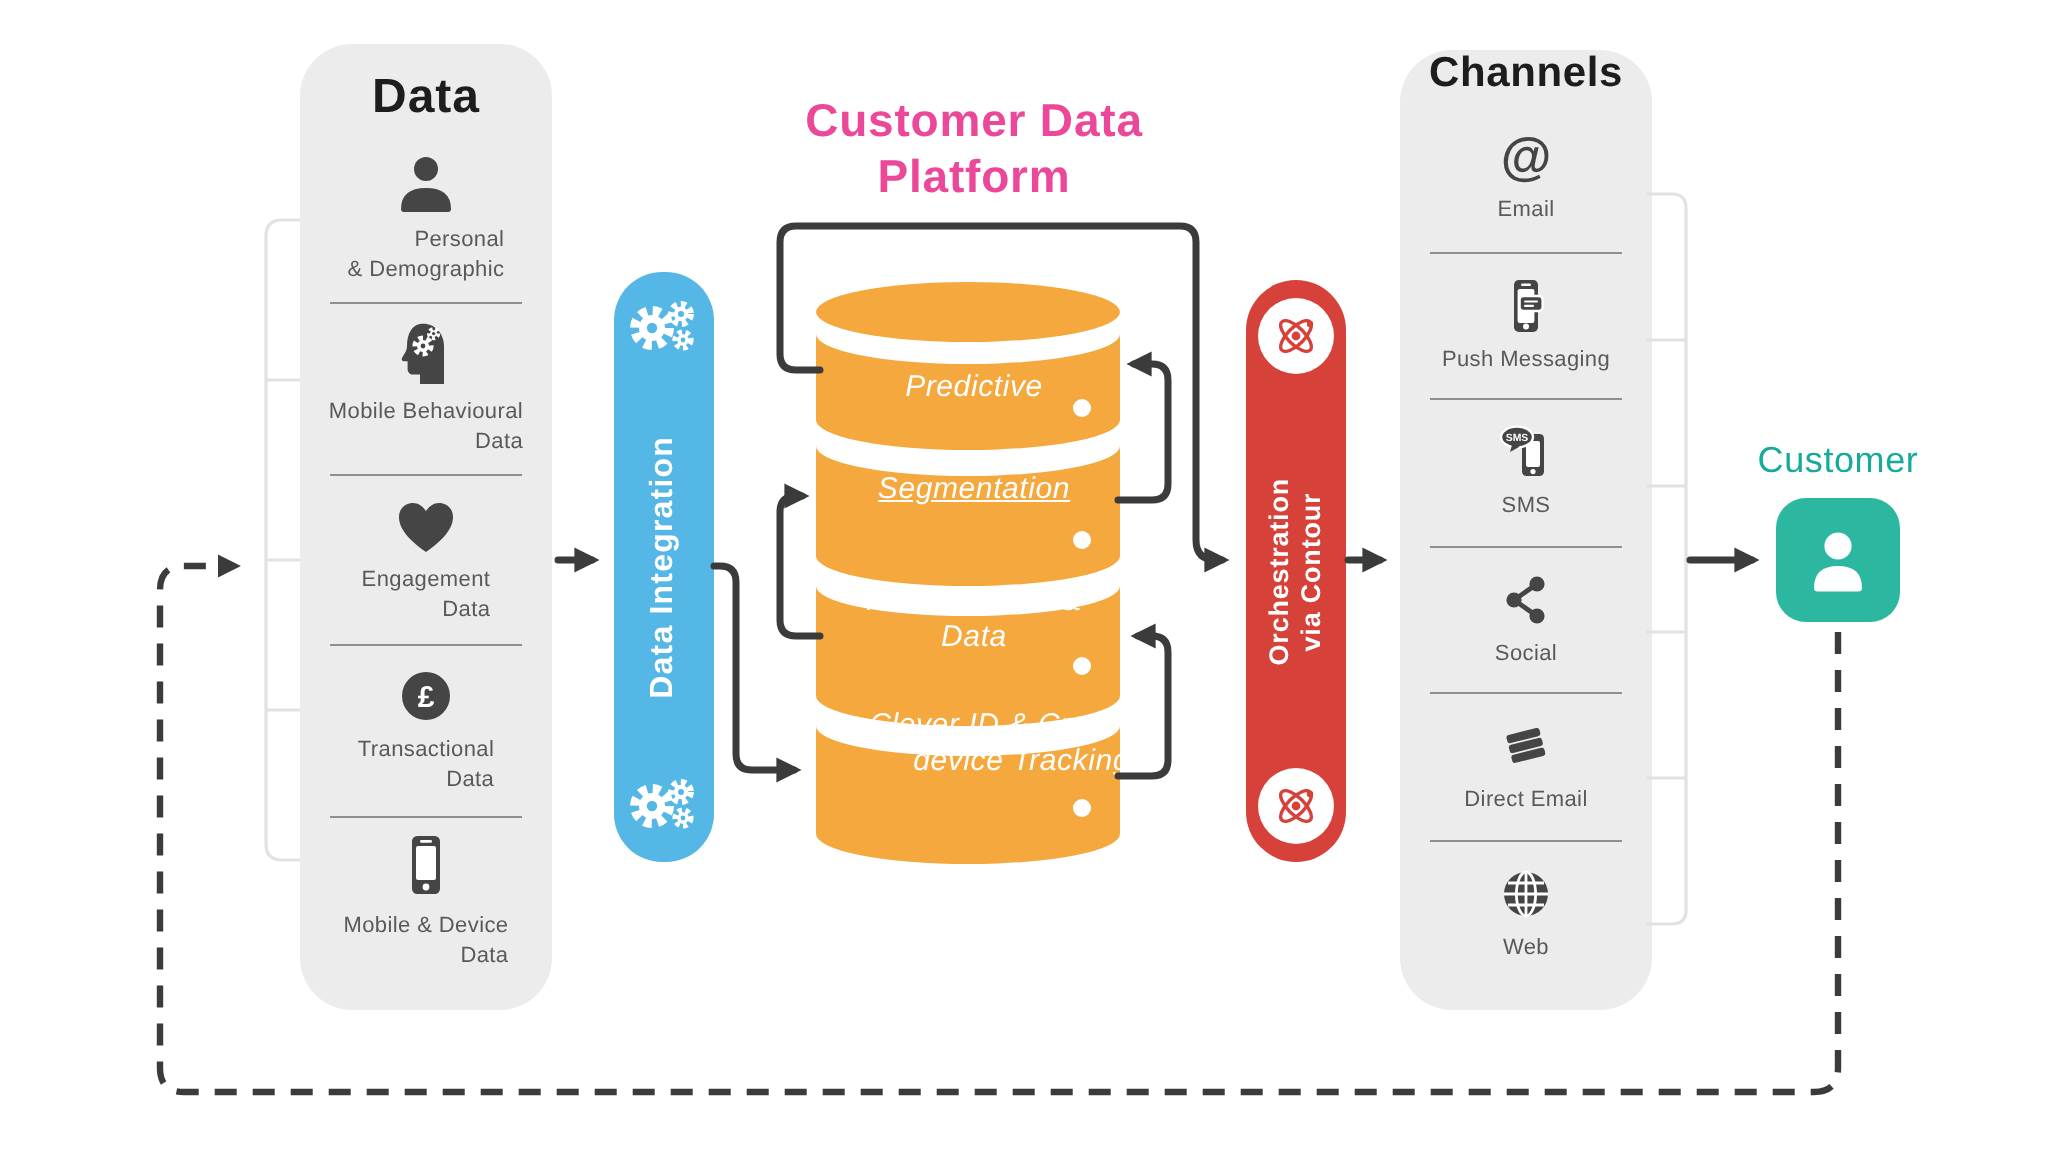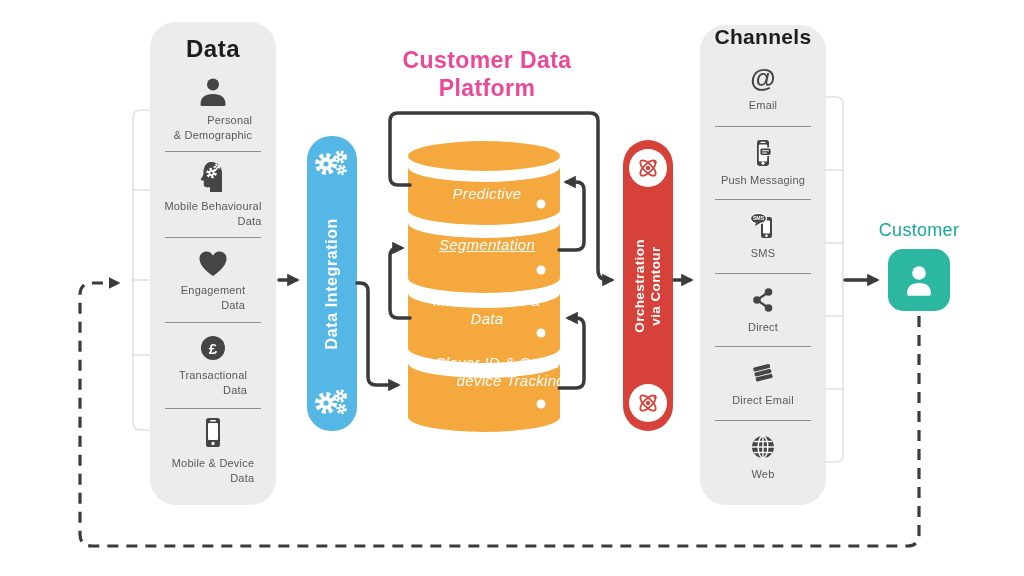--- a/index.html
+++ b/index.html
@@ -260,21 +260,21 @@
     <div class="panel-item">
       <svg width="30" height="30" viewBox="0 0 30 30">
         <g stroke="#454545" stroke-width="2.4">
           <line x1="9" y1="15" x2="20.5" y2="7"></line>
           <line x1="9" y1="15" x2="20.5" y2="23"></line>
         </g>
         <circle cx="20.5" cy="7" r="3.8" fill="#454545"></circle>
         <circle cx="20.5" cy="23" r="3.8" fill="#454545"></circle>
         <circle cx="9" cy="15" r="3.8" fill="#454545"></circle>
       </svg>
-      <div class="item-label">Direct</div>
+      <div class="item-label">Social</div>
     </div>
     <div class="divider"></div>
 
     <div class="panel-item">
       <svg width="30" height="30" viewBox="0 0 30 30">
         <g transform="rotate(-14 15 15)" fill="#454545">
           <rect x="6.5" y="7.5" width="17" height="4.2" rx="1.4"></rect>
           <rect x="6.5" y="12.6" width="17" height="4.2" rx="1.4"></rect>
           <rect x="6.5" y="17.7" width="17" height="4.2" rx="1.4"></rect>
         </g>

